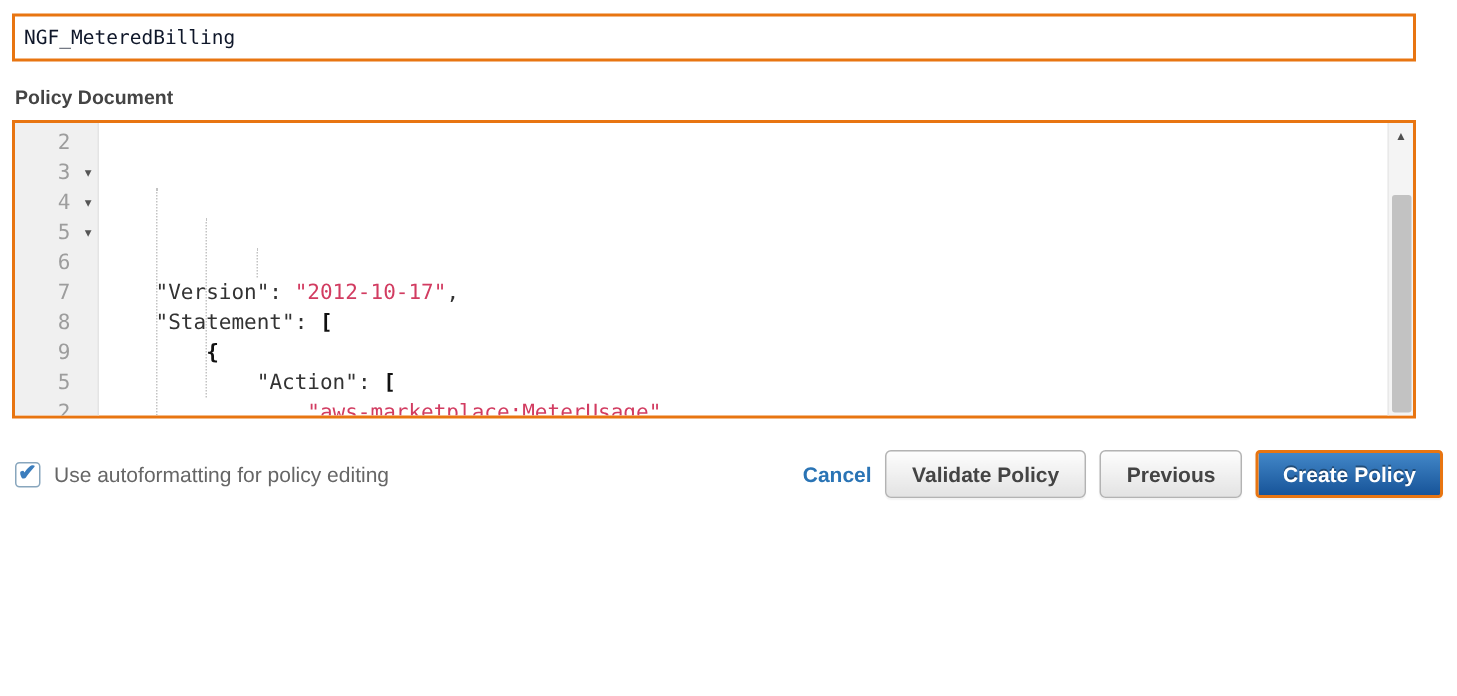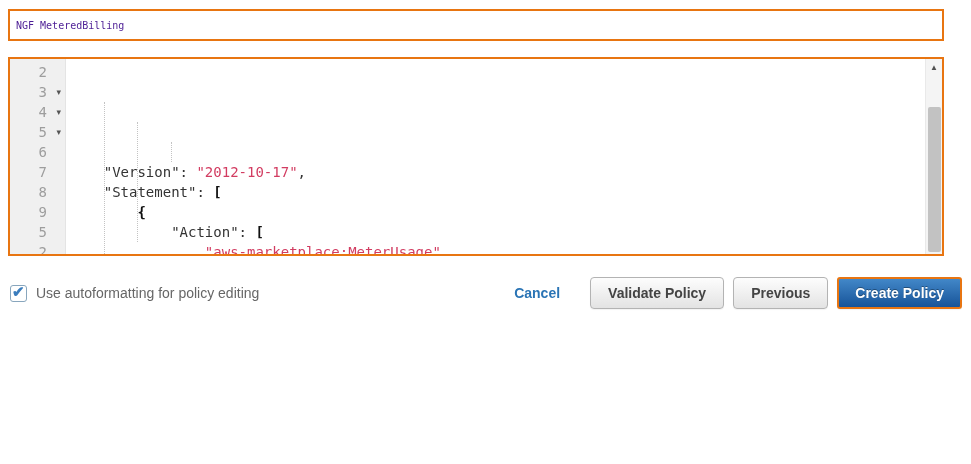--- a/index.html
+++ b/index.html
@@ -17,21 +17,21 @@
   }
   .container{padding:9px 8px 0 8px;}
   .field-label{
     font-size:13px;font-weight:bold;color:#444;
     margin:0 0 8px 2px;
   }
   .name-input{
     display:block;width:936px;height:32px;
     border:2px solid var(--orange);border-radius:0;
     padding:2px 6px;outline:none;
-    font-family:"DejaVu Sans Mono", monospace;font-size:10px;color:#4c1d95;
+    font-family:"DejaVu Sans Mono", monospace;font-size:13px;color:#0f172a;
     background:#fff;
   }
   .section{margin-top:14px;}
   .desc-box{
     position:relative;width:936px;height:77px;
     border:1px solid var(--ta-blue);
     padding:8px 9px;background:#fff;
     font-family:"DejaVu Sans Mono", monospace;font-size:14px;line-height:19px;color:#444;
     white-space:pre-wrap;cursor:text;
   }
@@ -95,21 +95,21 @@
   }
   .checkbox.checked::after{
     content:"\2714";
     position:absolute;left:1px;top:-3px;
     color:#3b7dbd;font-size:15px;font-weight:bold;
   }
   .autofmt-label{font-size:14px;color:#666;cursor:default;text-align:center;}
   .actions{display:flex;align-items:center;}
   .cancel-link{
     font-size:14px;font-weight:bold;color:var(--link);text-decoration:none;
-    margin-right:21px;cursor:pointer;
+    cursor:pointer;
   }
   .btn{
     font-family:"Liberation Sans", sans-serif;
     font-size:14px;font-weight:bold;color:#444;
     background:linear-gradient(#fdfdfd,#e3e3e3);
     border:1px solid #b3b3b3;border-radius:4px;
     padding:7px 17px;margin-left:9px;cursor:pointer;
     box-shadow:0 1px 1px rgba(0,0,0,0.05);
   }
   .btn-primary{
@@ -122,20 +122,21 @@
 </style>
 </head>
 <body>
 
 <div class="container">
 
   <input class="name-input" type="text" value="NGF_MeteredBilling" style="">
 
 
   <div class="section" style="margin-top:16px;">
+    <div class="field-label">Policy Document</div>
     <div class="editor">
       <div class="gutter">
           <div class="gutter-line"><span>2</span></div>
           <div class="gutter-line"><span>3</span><span class="fold">▾</span></div>
           <div class="gutter-line"><span>4</span><span class="fold">▾</span></div>
           <div class="gutter-line"><span>5</span><span class="fold">▾</span></div>
           <div class="gutter-line"><span>6</span></div>
           <div class="gutter-line"><span>7</span></div>
           <div class="gutter-line"><span>8</span></div>
           <div class="gutter-line"><span>9</span></div>

